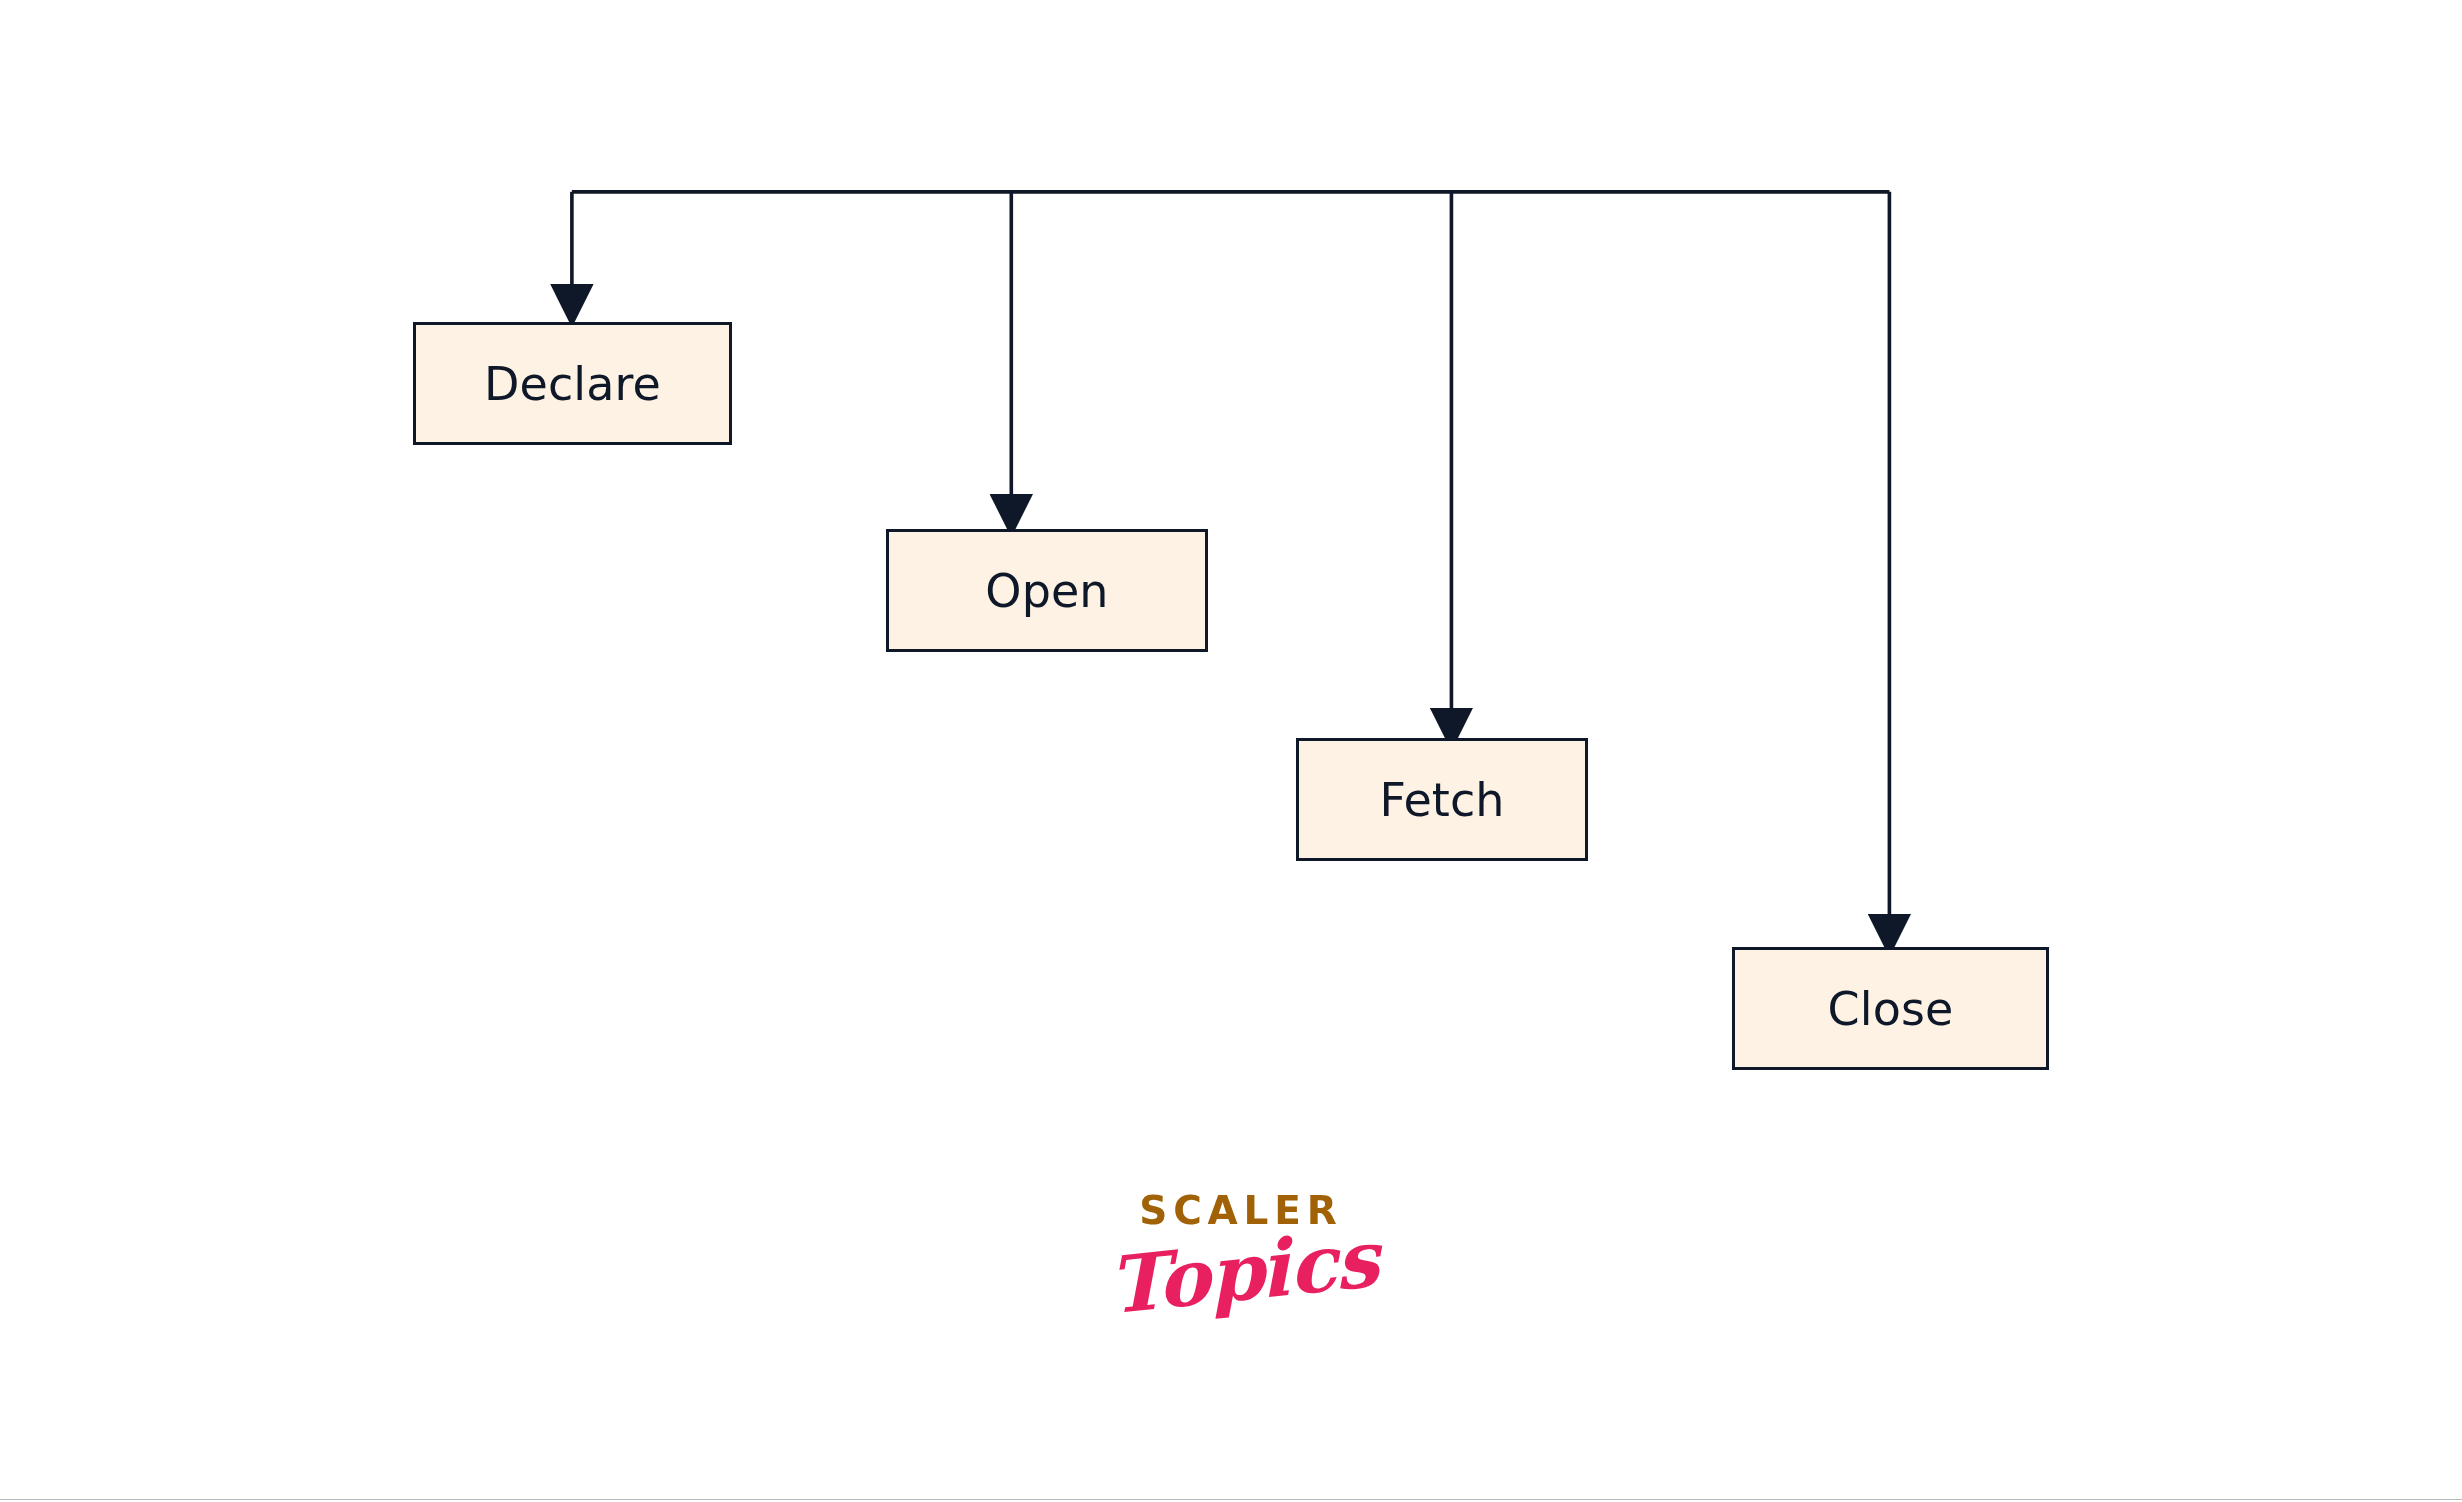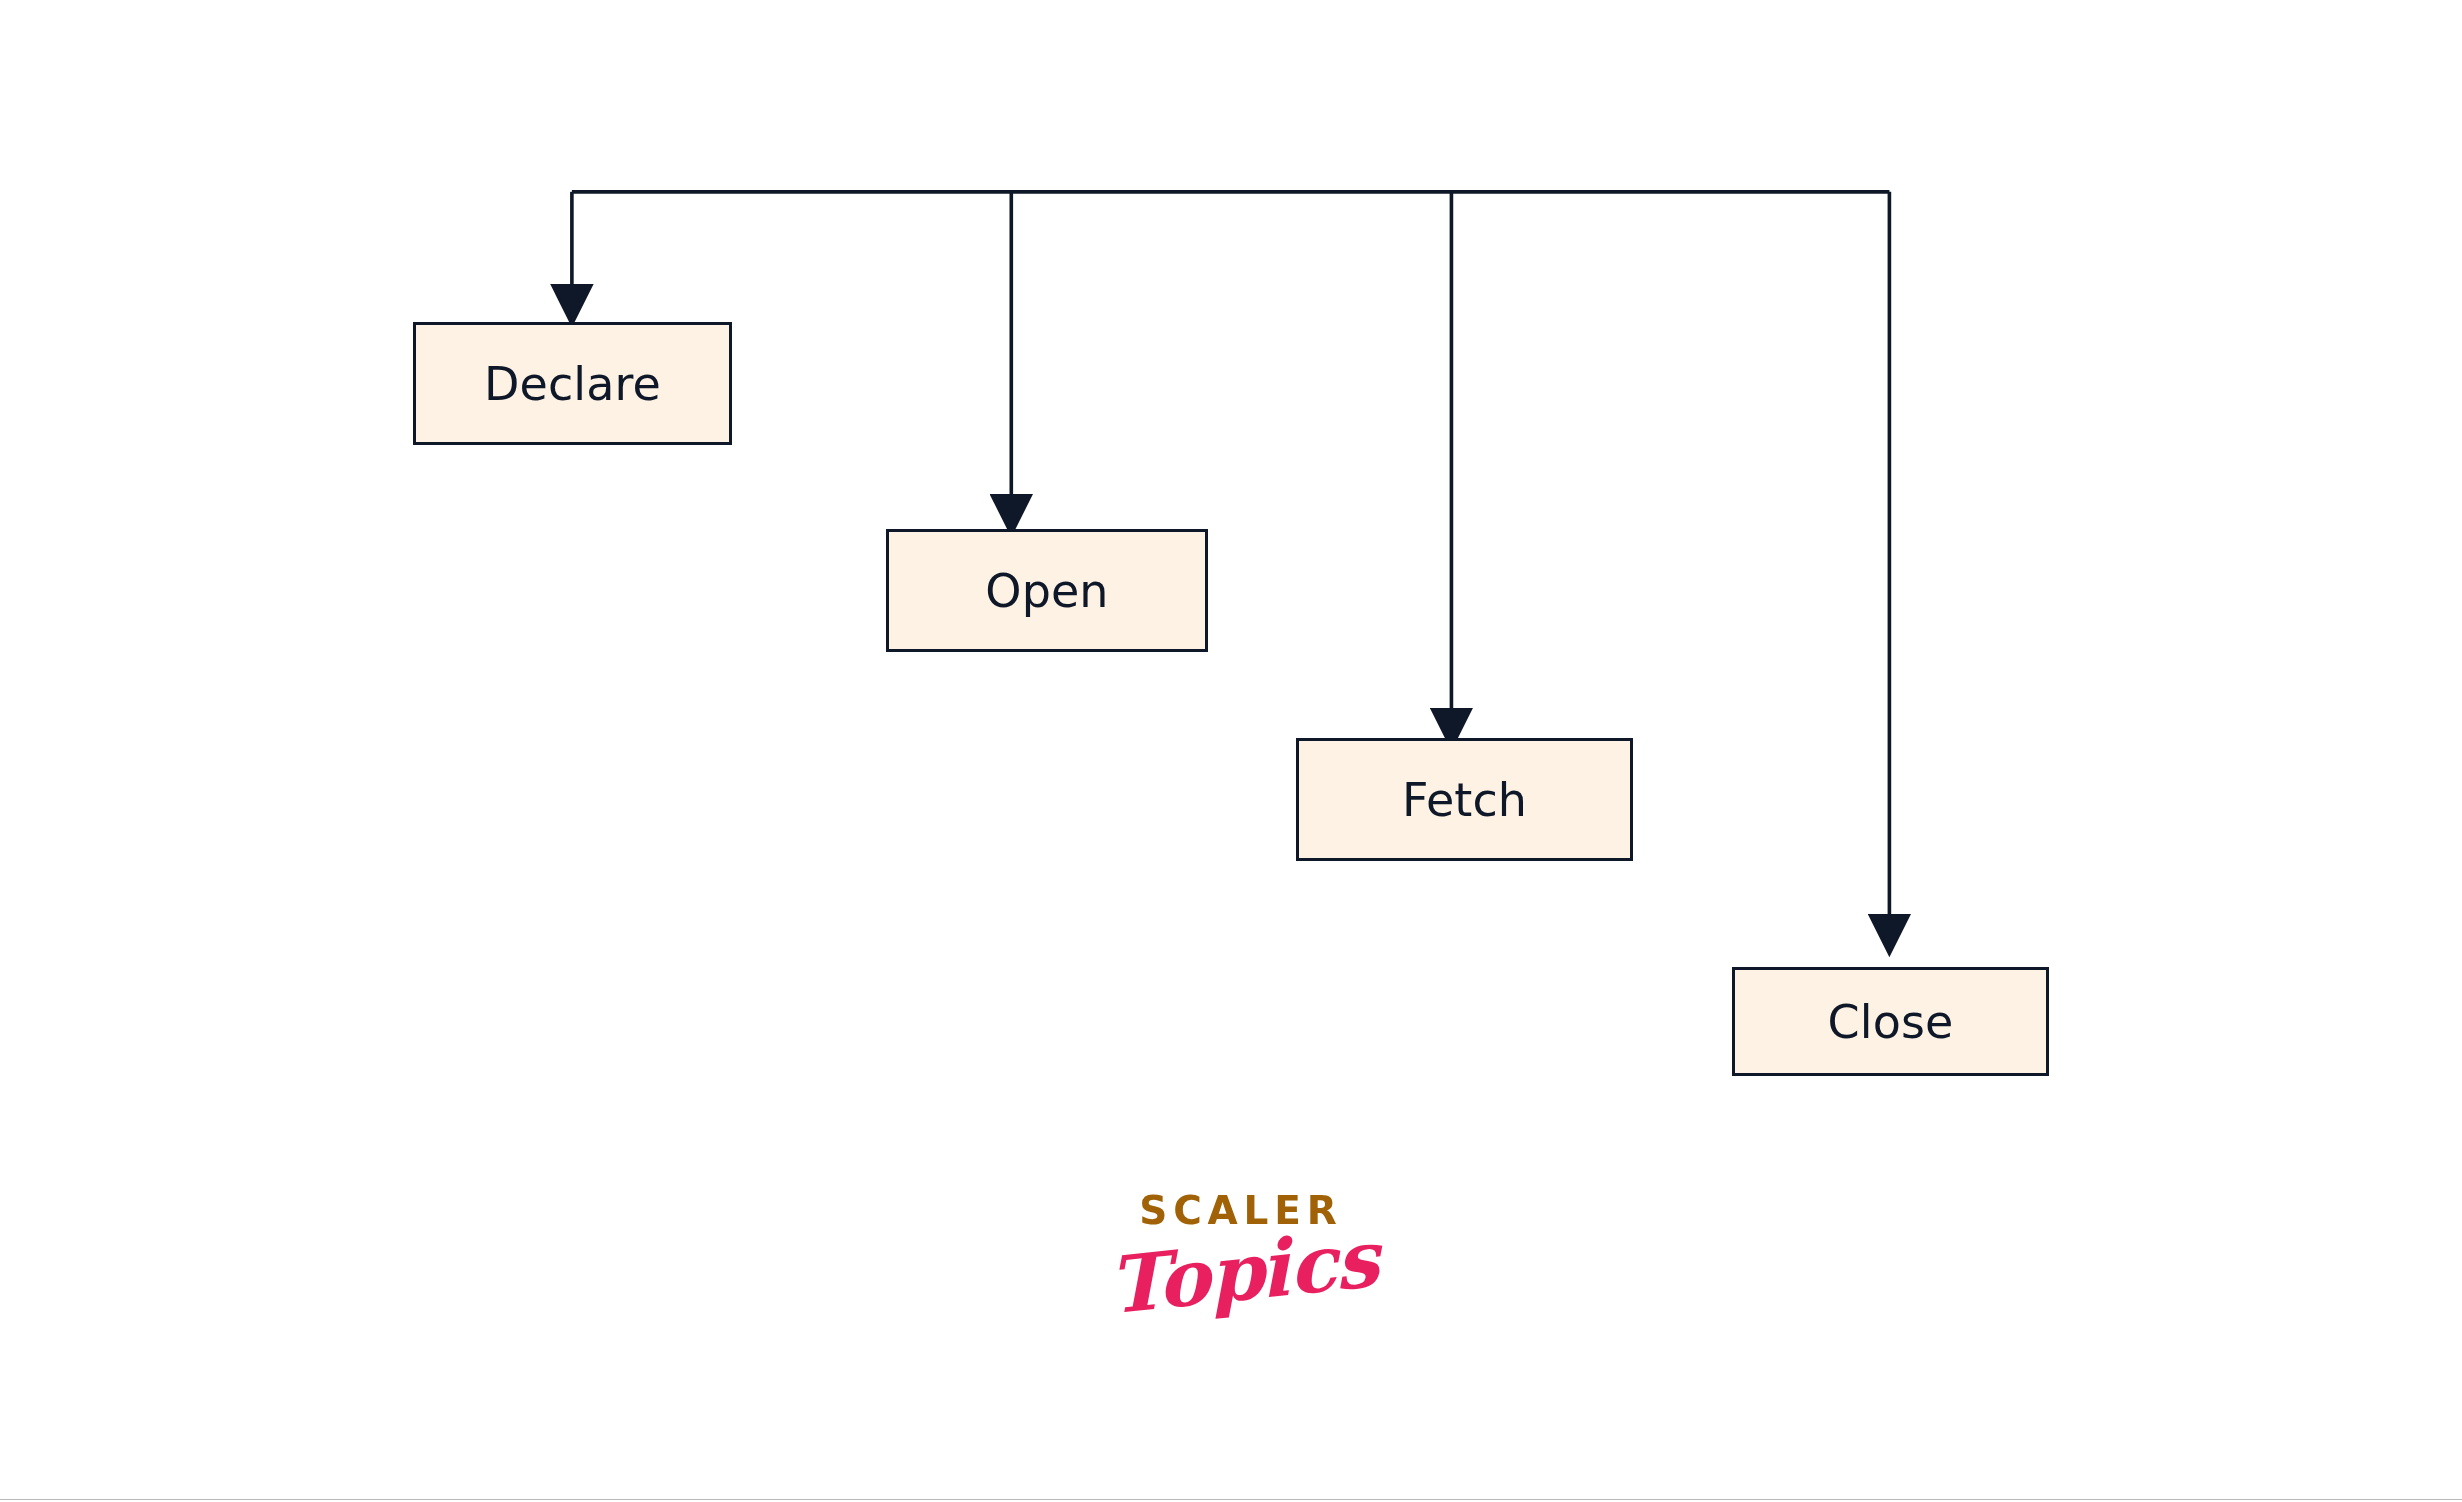--- a/index.html
+++ b/index.html
@@ -114,25 +114,25 @@
   </svg>
 
   <div class="node-box" style="left: 413px; top: 322px; width: 319px; height: 123px; background: rgb(253, 242, 228); border-color: rgb(15, 24, 40);">
     <span class="node-label">Declare</span>
   </div>
 
   <div class="node-box" style="left: 851px; top: 529px; width: 322px; height: 123px; background: rgb(253, 242, 228); border-color: rgb(15, 24, 40); margin-left: 35px;">
     <span class="node-label">Open</span>
   </div>
 
-  <div class="node-box" style="left: 1296px; top: 738px; width: 337px; height: 123px; background: rgb(253, 242, 228); border-color: rgb(15, 24, 40);">
+  <div class="node-box" style="left: 1296px; top: 738px; width: 292px; height: 123px; background: rgb(253, 242, 228); border-color: rgb(15, 24, 40);">
     <span class="node-label">Fetch</span>
   </div>
 
-  <div class="node-box" style="left: 1732px; top: 947px; width: 317px; height: 109px; background: rgb(253, 242, 228); border-color: rgb(15, 24, 40); margin-top: 20px;">
+  <div class="node-box" style="left: 1732px; top: 947px; width: 317px; height: 123px; background: rgb(253, 242, 228); border-color: rgb(15, 24, 40);">
     <span class="node-label">Close</span>
   </div>
 
   <div id="logo">
     <div id="logo-scaler">SCALER</div>
     <div id="logo-topics">Topics</div>
   </div>
 
   <div id="bottom-rule" style="background: rgb(185, 185, 185);"></div>
 

